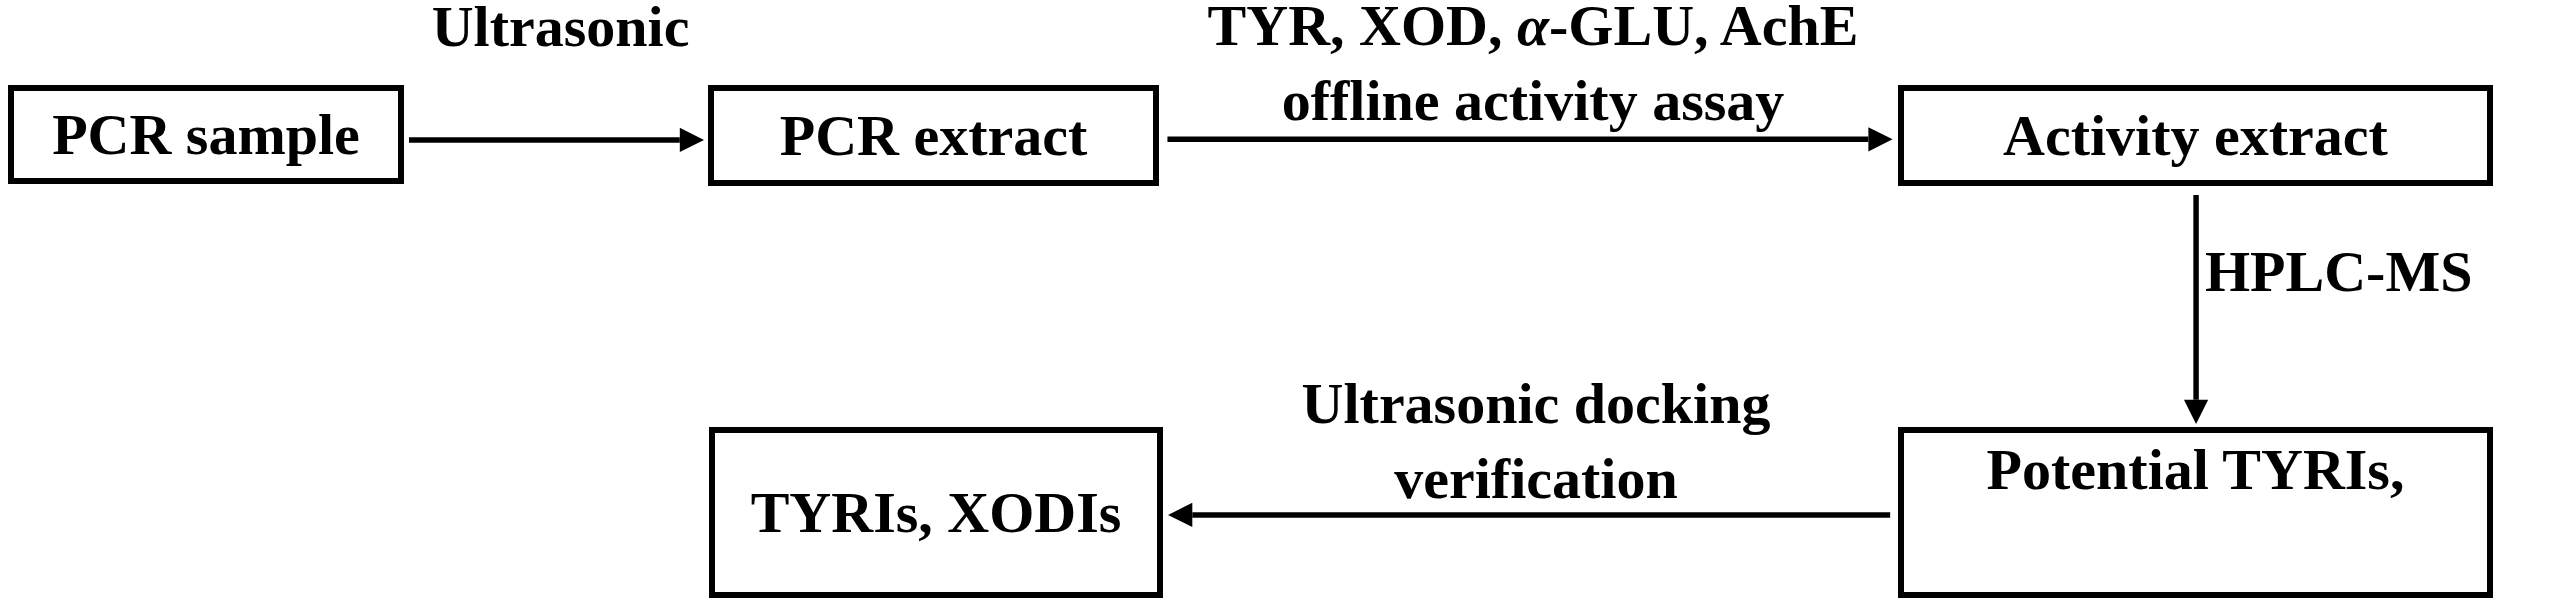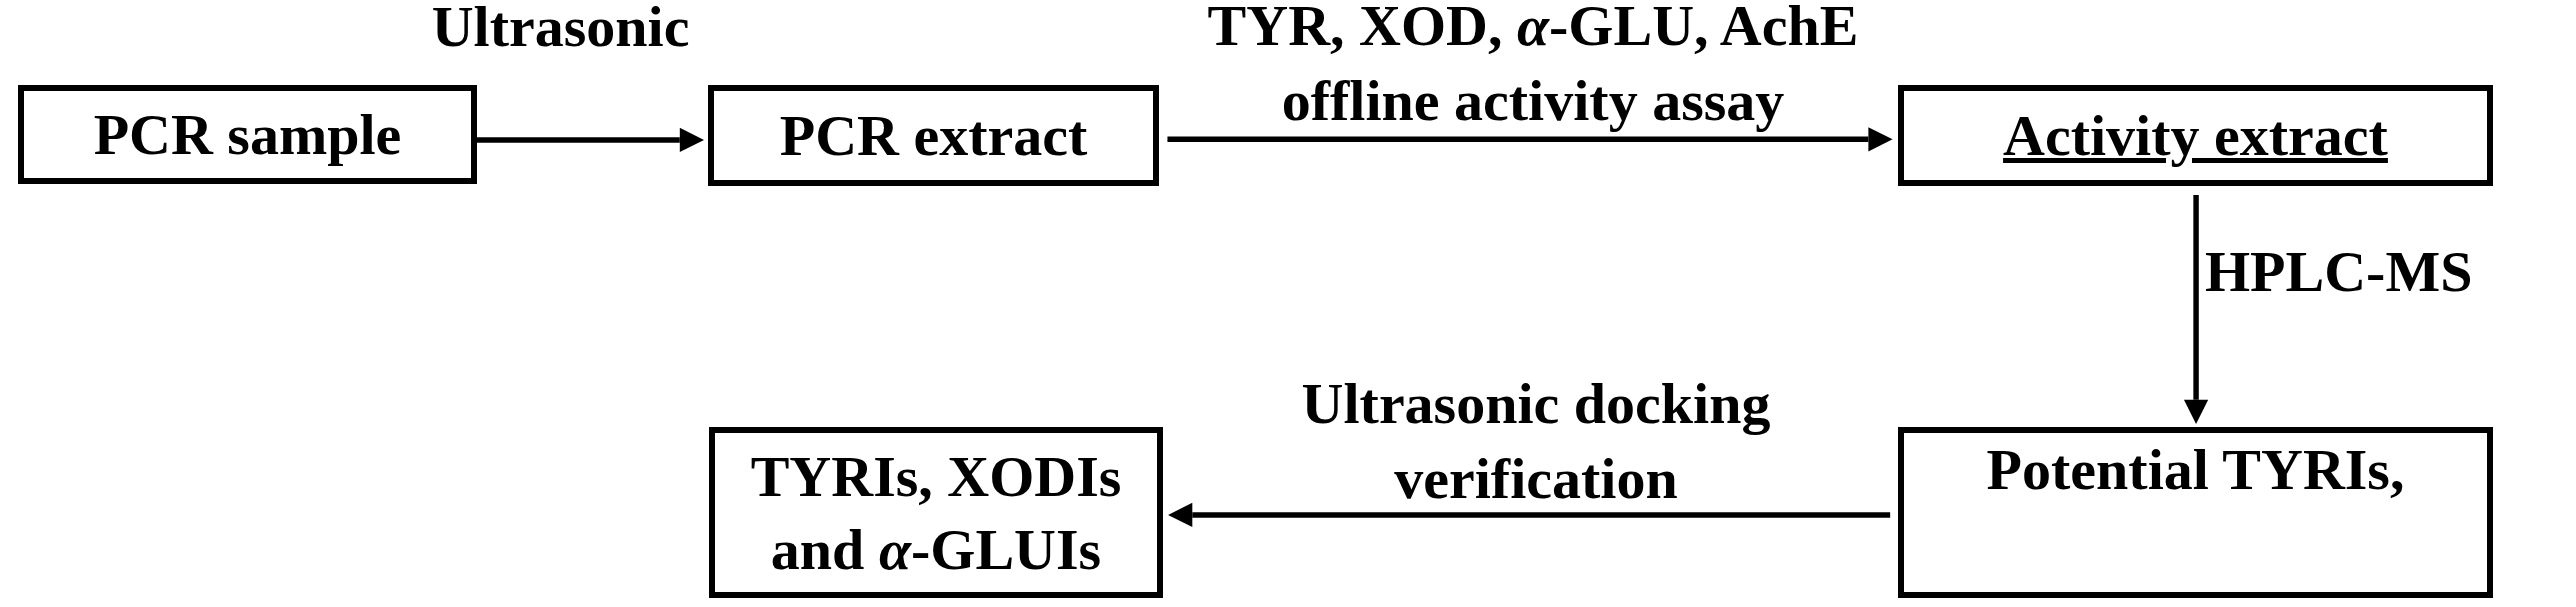--- a/index.html
+++ b/index.html
@@ -24,23 +24,23 @@
     background: var(--bg, #ffffff);
     display: flex;
     flex-direction: column;
     align-items: center;
     justify-content: center;
     text-align: center;
     font-size: 58px;
     line-height: 73px;
     white-space: nowrap;
   }
-  .node-pcr-sample      { left: 18px;    top: 85px; width: 459px; height: 99px; }
+  .node-pcr-sample      { left: 8px;    top: 85px; width: 396px; height: 99px; }
   .node-pcr-extract     { left: 708px; top: 85px; width: 451px; height: 101px; align-items: center; }
-  .node-activity-extract{ left: 1898px; top: 85px; width: 595px; height: 101px; text-decoration: underline; }
+  .node-activity-extract{ left: 1898px; top: 85px; width: 595px; height: 101px; }
   .node-potential       { left: 1898px; top: 427px; width: 595px; height: 171px; justify-content: space-between; }
   .node-final           { left: 709px; top: 427px; width: 454px; height: 171px; }
 
   .arrow-label {
     position: absolute;
     font-size: 58px;
     line-height: 75px;
     text-align: center;
     white-space: nowrap;
   }
@@ -94,21 +94,20 @@
   <div class="node node-activity-extract">
     <span>Activity extract</span>
   </div>
 
   <div class="node node-potential">
     <span>Potential TYRIs,</span>
   </div>
 
   <div class="node node-final">
     <span>TYRIs, XODIs</span>
-    <span><span>and </span><span style="font-style: italic;">α</span><span>-GLUIs</span></span>
   </div>
 
   <div class="arrow-label label-ultrasonic">
     <div>Ultrasonic</div>
   </div>
 
   <div class="arrow-label label-assay">
     <div><span>TYR, XOD, </span><span style="font-style: italic;">α</span><span>-GLU, AchE</span></div>
     <div>offline activity assay</div>
   </div>

